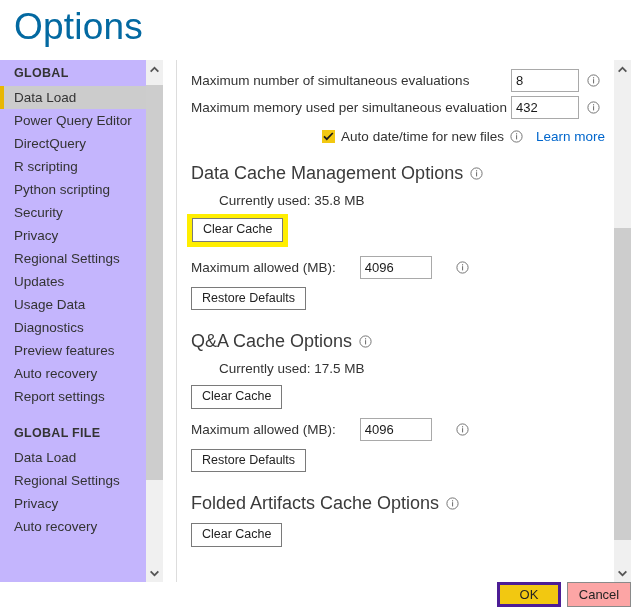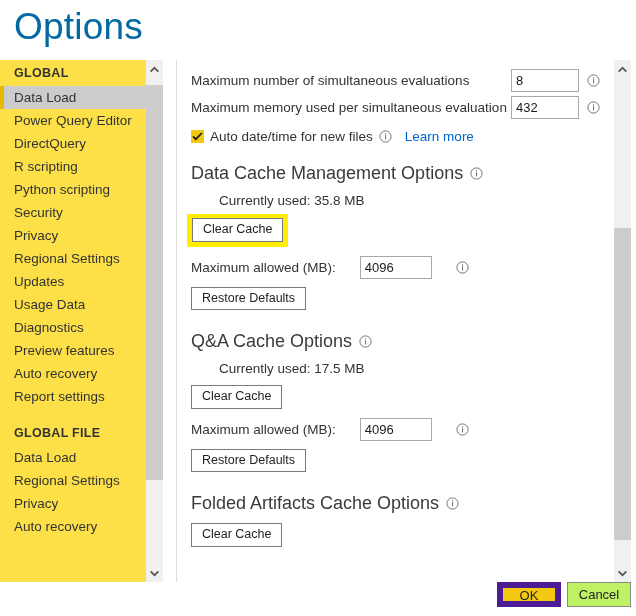--- a/index.html
+++ b/index.html
@@ -27,21 +27,21 @@
     letter-spacing: 0.2px;
   }
 
   
   #sidebar {
     position: absolute;
     left: 0;
     top: 60px;
     width: 146px;
     height: 522px;
-    background: #fde047;
+    background: #c4b5fd;
     overflow: hidden;
   }
   .side-group-header {
     font-size: 12.5px;
     font-weight: bold;
     color: #333333;
     letter-spacing: 0.3px;
     padding: 6px 0 6px 14px;
   }
   .side-item {
@@ -245,34 +245,34 @@
     bottom: 0;
     height: 34px;
   }
   #ok-button {
     position: absolute;
     right: 75px;
     top: 0;
     width: 64px;
     height: 25px;
     background: #f2c811;
-    border: 6px solid #4c1d95;
+    border: 3px solid #4c1d95;
     font-family: "Liberation Sans", sans-serif;
     font-size: 13px;
     color: #252423;
     cursor: pointer;
     padding: 0;
   }
   #cancel-button {
     position: absolute;
     right: 5px;
     top: 0;
     width: 64px;
     height: 25px;
-    background: #bef264;
+    background: #fca5a5;
     border: 1px solid #8a8a8a;
     font-family: "Liberation Sans", sans-serif;
     font-size: 13px;
     color: #252423;
     cursor: pointer;
     padding: 0;
   }
 </style>
 </head>
 <body>
@@ -346,21 +346,21 @@
         <svg width="13" height="13" viewBox="0 0 13 13">
             <circle cx="6.5" cy="6.5" r="5.6" fill="none" stroke="#767676" stroke-width="1"></circle>
             <rect x="6" y="5.2" width="1.1" height="4.2" fill="#767676"></rect>
             <rect x="6" y="3.2" width="1.1" height="1.2" fill="#767676"></rect>
           </svg>
       </span>
     </div>
 
     
 
-    <div class="checkbox-row" style="margin-top:9px;">
+    <div class="checkbox-row" style="margin-top:9px;justify-content:flex-end;">
       <span class="checkbox">
         <svg width="11" height="9" viewBox="0 0 11 9">
             <path d="M1 4.4 L3.8 7.2 L9.8 1.0" fill="none" stroke="#1a1a1a" stroke-width="1.7"></path>
           </svg>
       </span>
       <span>Auto date/time for new files</span>
       <span class="info-icon">
         <svg width="13" height="13" viewBox="0 0 13 13">
             <circle cx="6.5" cy="6.5" r="5.6" fill="none" stroke="#767676" stroke-width="1"></circle>
             <rect x="6" y="5.2" width="1.1" height="4.2" fill="#767676"></rect>

